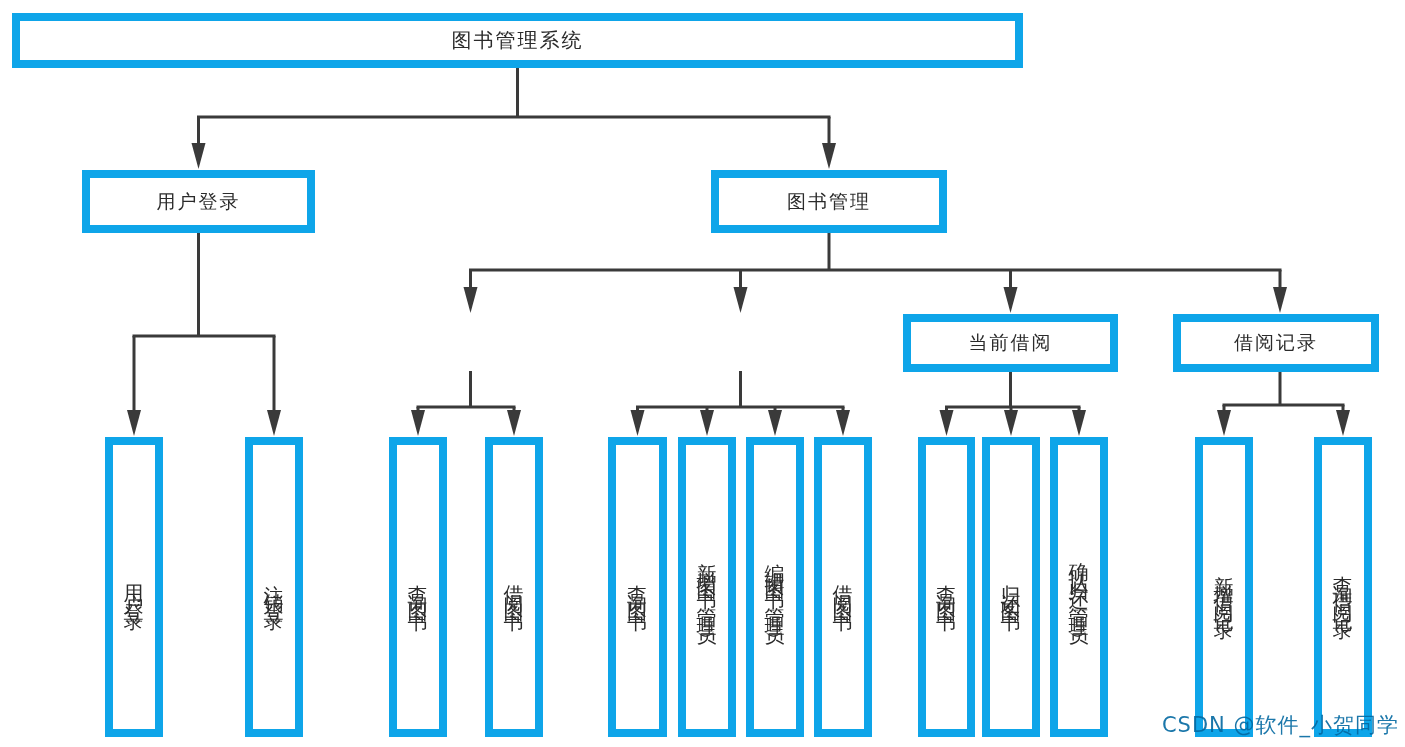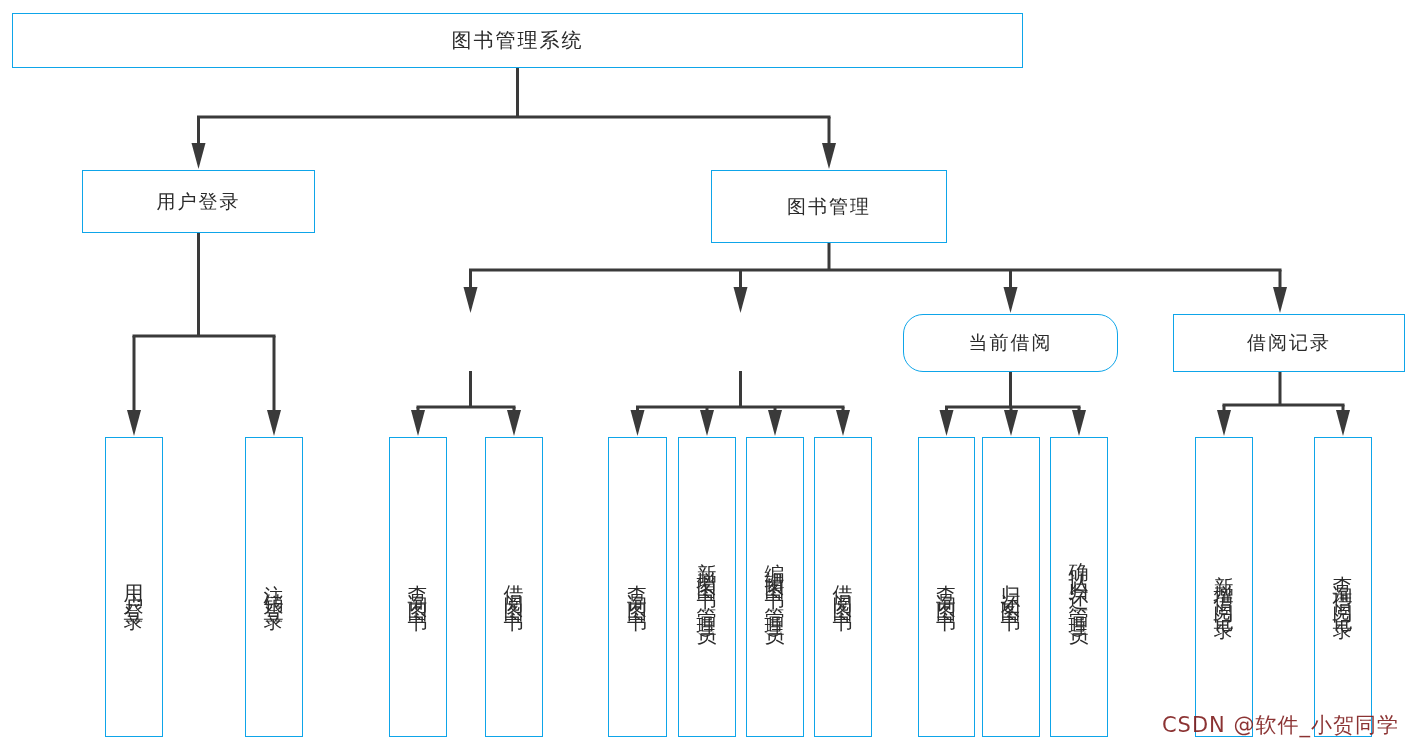--- a/index.html
+++ b/index.html
@@ -1,21 +1,21 @@
 <!DOCTYPE html>
 <html><head>
 <meta charset="utf-8">
 <style>
   html,body{margin:0;padding:0;background:#ffffff;}
   body{font-family:"DejaVu Sans","Liberation Sans",sans-serif;}
   .canvas{position:relative;width:1405px;height:747px;background:#ffffff;overflow:hidden;}
   .node{
     position:absolute;
     box-sizing:border-box;
-    border:1px solid #0ea5e9;
+    border:8px solid #0ea5e9;
     background:#ffffff;
     display:flex;
     align-items:center;
     justify-content:center;
     color:#2b2b2b;
     font-size:19px;
     letter-spacing:2px;
     z-index:2;
   }
   .node.root{font-size:20px;}
@@ -28,21 +28,21 @@
   }
   .node.vertical span{white-space:nowrap;}
   svg.connectors{
     position:absolute;left:0;top:0;z-index:1;pointer-events:none;
   }
   .watermark{
     position:absolute;
     right:6px;
     top:711px;
     font-size:21px;
-    color:#7f1d1d;
+    color:#0369a1;
     letter-spacing:1px;
     z-index:3;
     opacity:0.9;
   }
 </style>
 </head>
 <body>
 
 <div class="canvas">
   <svg class="connectors" width="1405" height="747" viewBox="0 0 1405 747" xmlns="http://www.w3.org/2000/svg">
@@ -99,27 +99,27 @@
       <line x1="1343" y1="405" x2="1343" y2="419" stroke="#3a3a3a" stroke-width="3"></line>
       <polygon points="1336,410 1350,410 1343,436" fill="#3a3a3a"></polygon>
     </svg>
   <div class="watermark">CSDN @软件_小贺同学</div>
 <div class="node root" style="left: 12px; top: 13px; width: 1011px; height: 55px;">
       <span>图书管理系统</span>
     </div>
     <div class="node" style="left: 82px; top: 170px; width: 233px; height: 63px;">
       <span>用户登录</span>
     </div>
-    <div class="node" style="left: 711px; top: 170px; width: 236px; height: 73px;">
+    <div class="node" style="left: 711px; top: 170px; width: 236px; height: 63px;">
       <span>图书管理</span>
     </div>
-    <div class="node" style="left: 903px; top: 314px; width: 215px; height: 58px; border-radius: 20px;">
+    <div class="node" style="left: 903px; top: 314px; width: 215px; height: 58px;">
       <span>当前借阅</span>
     </div>
-    <div class="node" style="left: 1173px; top: 314px; width: 232px; height: 58px;">
+    <div class="node" style="left: 1173px; top: 314px; width: 206px; height: 58px;">
       <span>借阅记录</span>
     </div>
     <div class="node vertical" style="left: 105px; top: 437px; width: 58px; height: 300px;">
       <span>用户登录</span>
     </div>
     <div class="node vertical" style="left: 245px; top: 437px; width: 58px; height: 300px;">
       <span>注销登录</span>
     </div>
     <div class="node vertical" style="left: 389px; top: 437px; width: 58px; height: 300px;">
       <span>查询图书</span>

